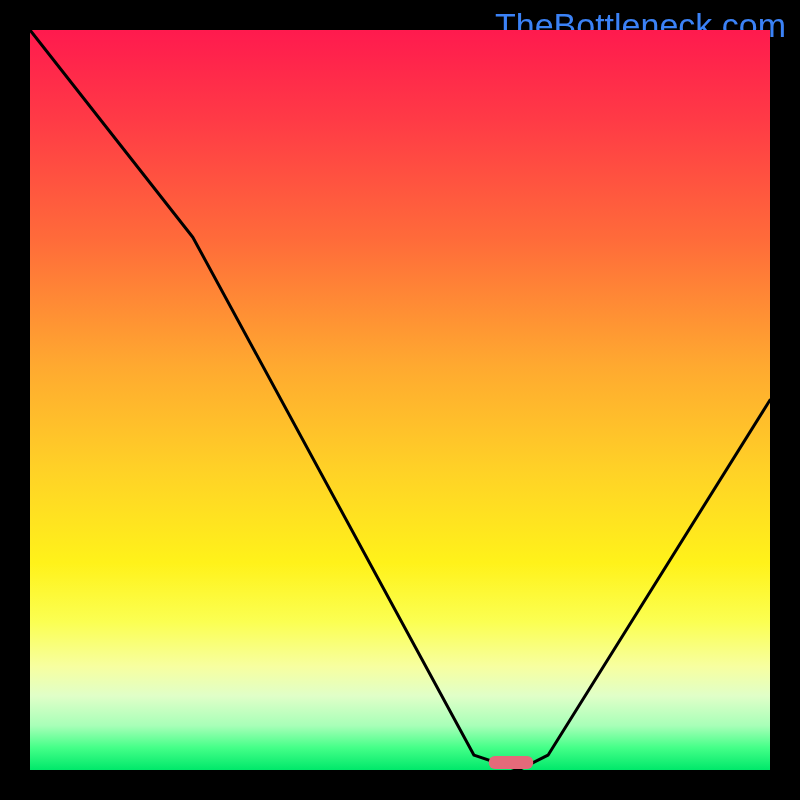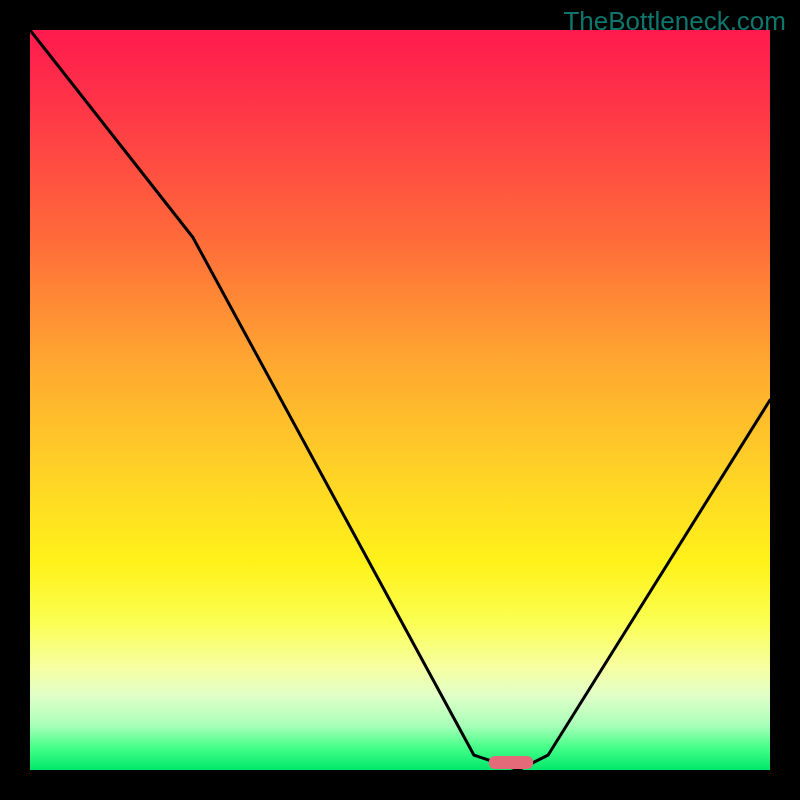--- a/index.html
+++ b/index.html
@@ -14,22 +14,22 @@
   .frame {
     position: relative;
     width: 800px;
     height: 800px;
     background: #000;
   }
   .watermark {
     position: absolute;
     top: 6px;
     right: 14px;
-    color: #0f766e;
-    font-size: 26px;
+    color: #3b82f6;
+    font-size: 34px;
     font-weight: 400;
     letter-spacing: 0;
   }
   .plot-area {
     position: absolute;
     left: 30px;
     top: 30px;
     width: 740px;
     height: 740px;
     background: linear-gradient(

